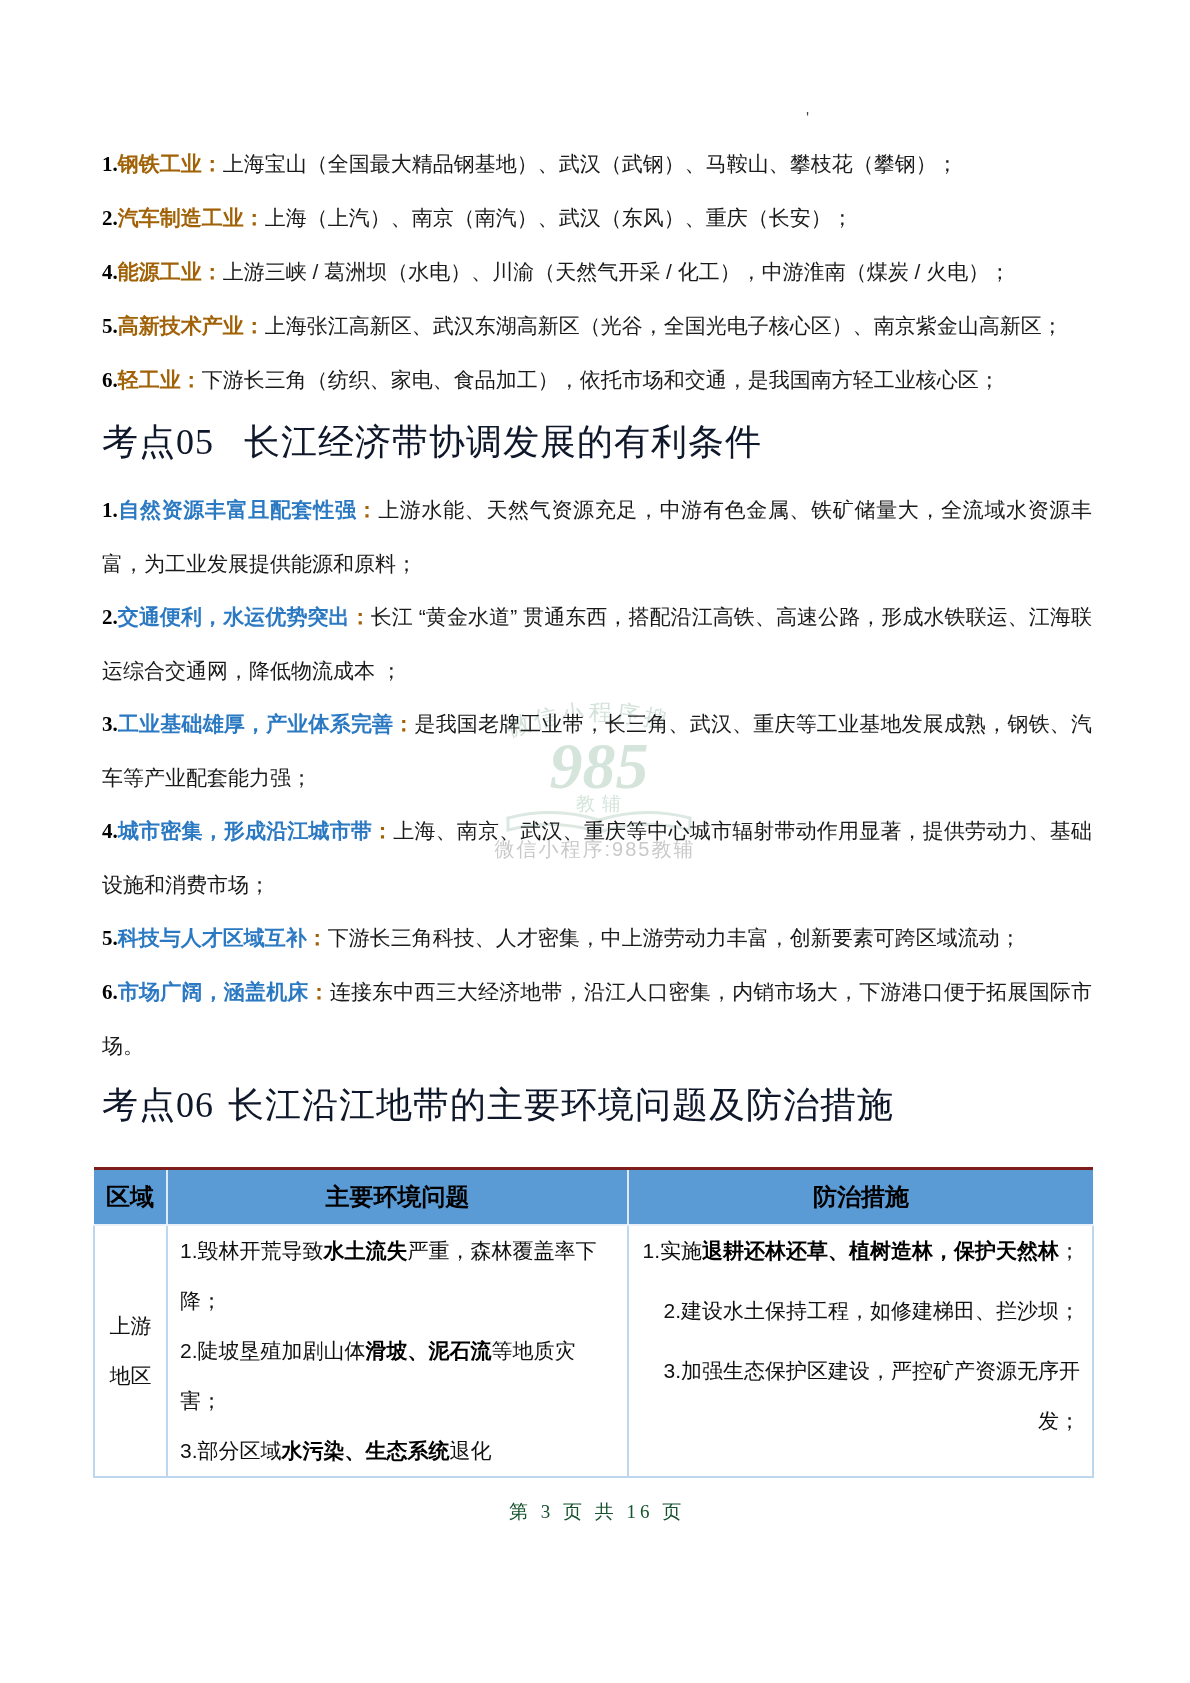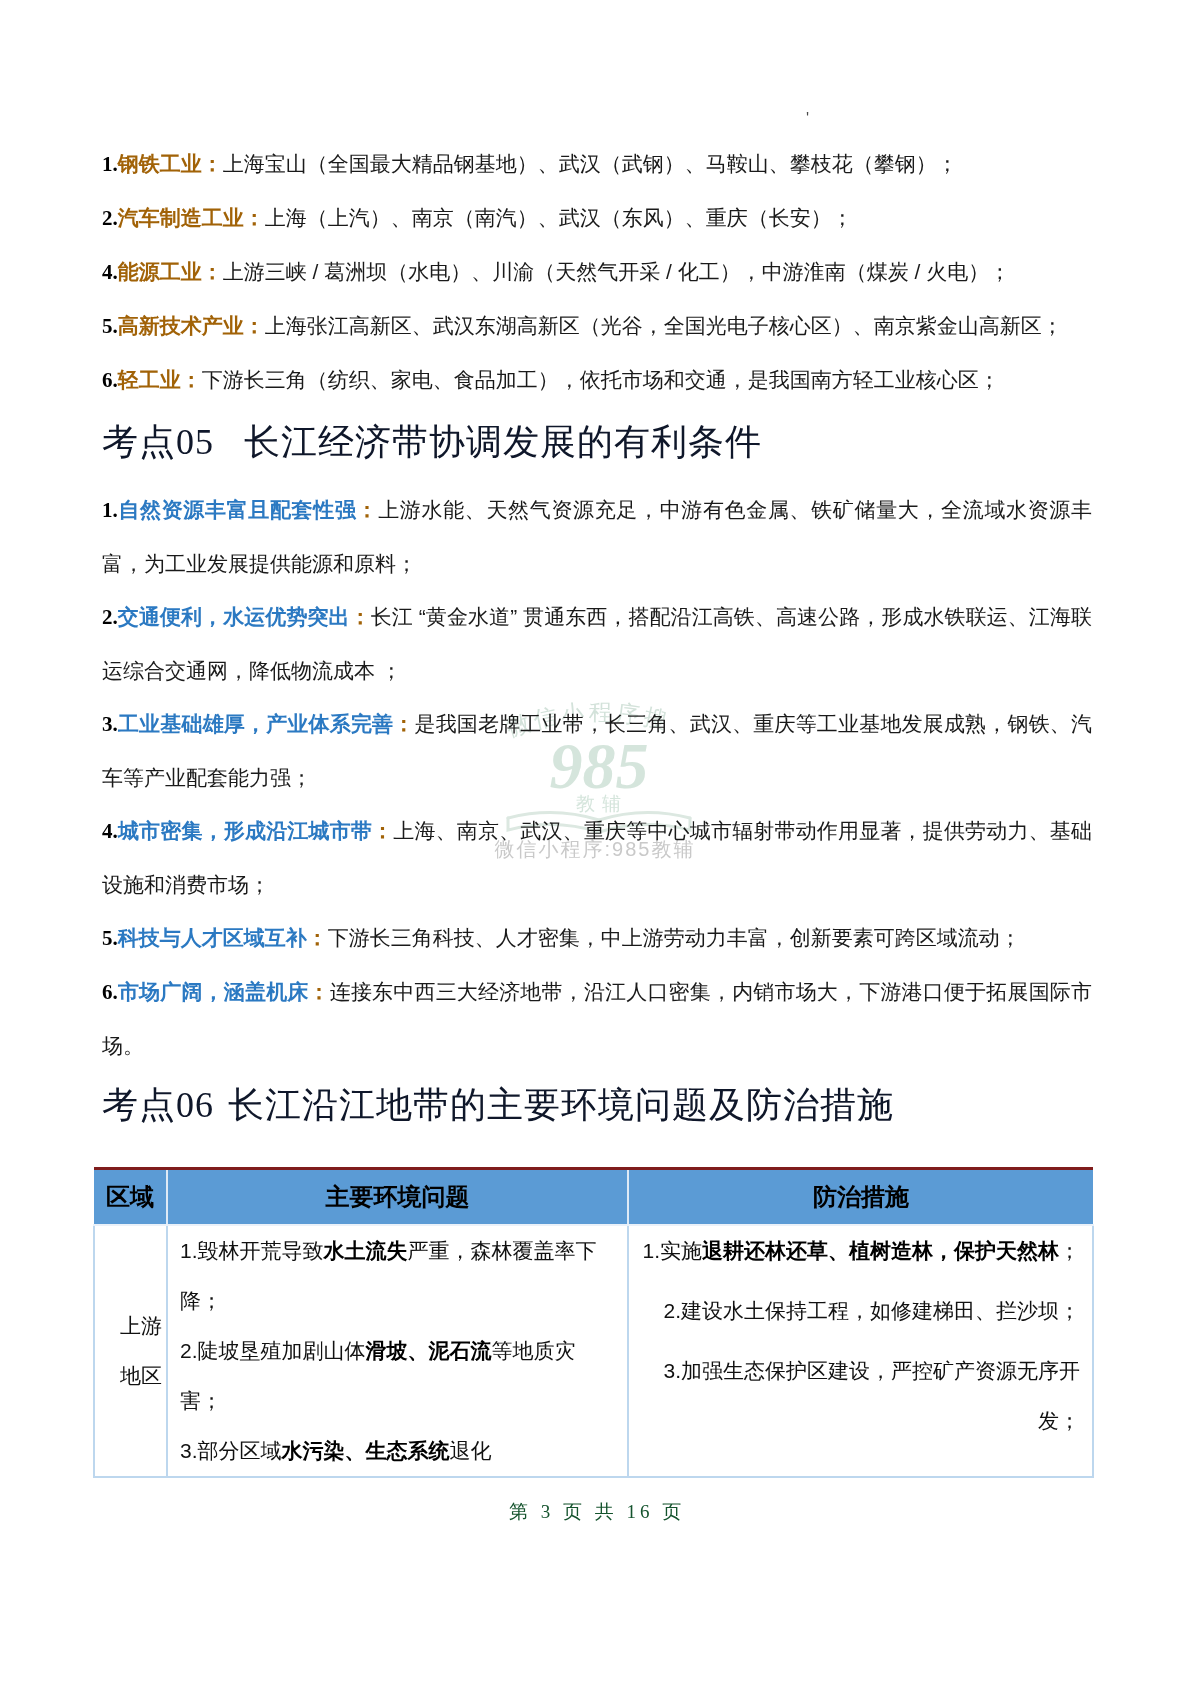--- a/index.html
+++ b/index.html
@@ -62,21 +62,21 @@
   table.env th:first-child { border-left:none; }
   table.env td {
     border:2px solid #BDD7EE;
     vertical-align:top;
     padding:0 12px;
     line-height:50px;
     text-align:left;
   }
   table.env td.region {
     vertical-align:middle;
-    text-align:right;
+    text-align:center;
     padding:0 4px;
   }
   table.env td p { margin:0; }
   table.env td.measures p { margin:0 0 10px 0;text-align:right; }
   .hl { color:#000000; font-weight:bold; }
 
   .footer {
     margin-top:16px;
     font-family:"Liberation Serif", serif;
     font-size:19px; line-height:36px;

